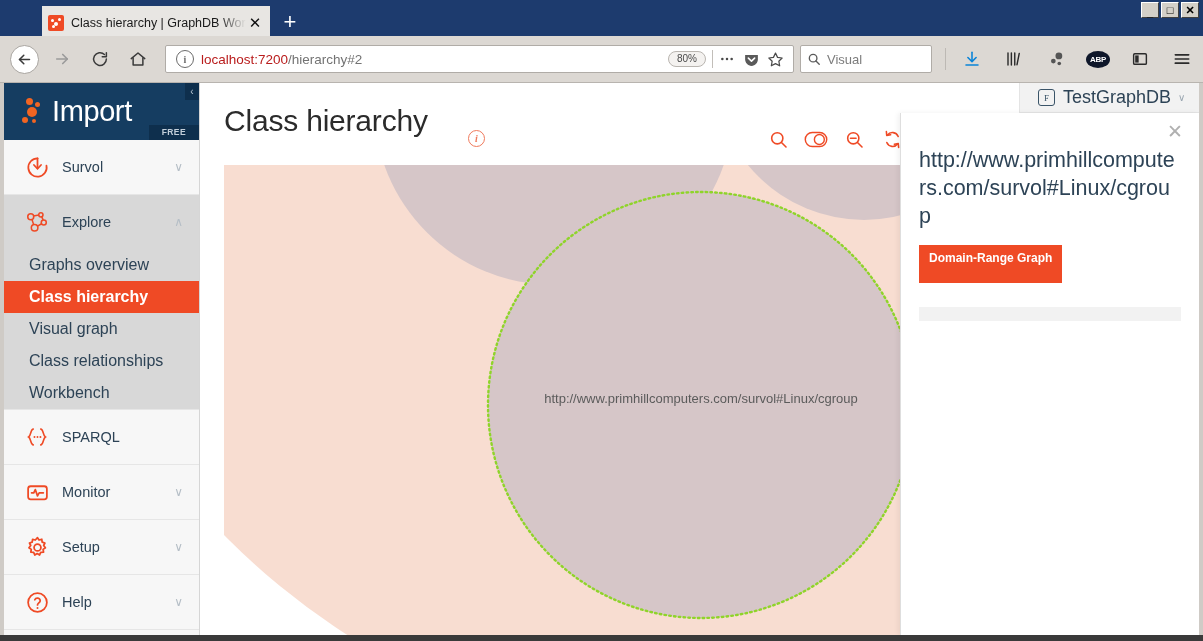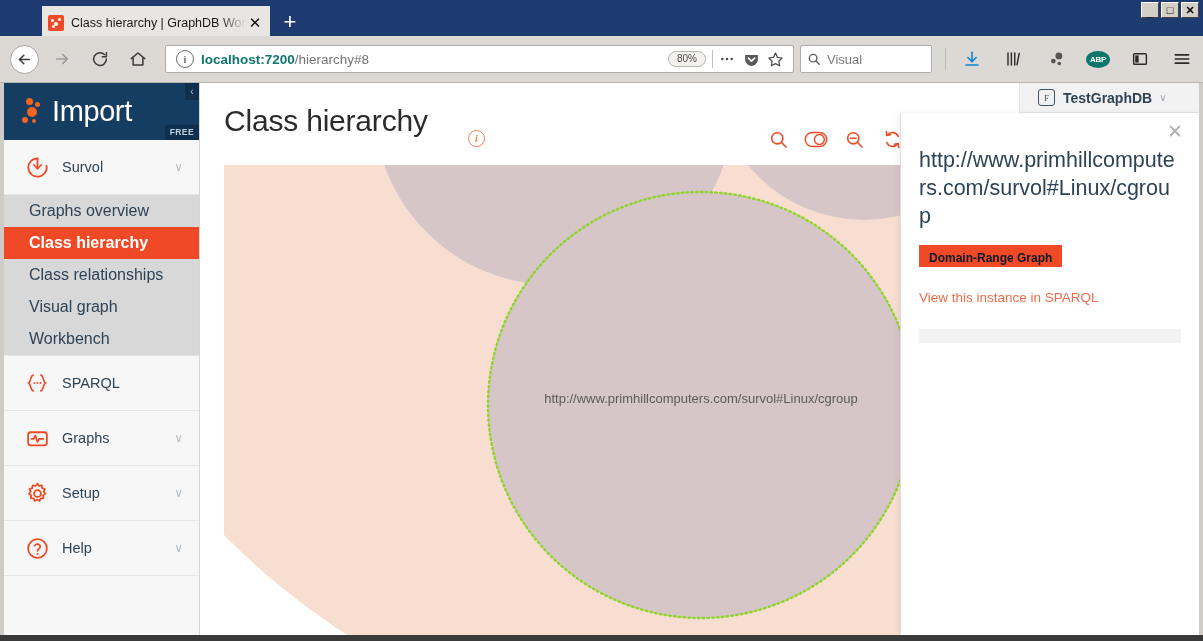--- a/index.html
+++ b/index.html
@@ -156,21 +156,21 @@
     margin: 0 7px 0 4px;
     flex: none;
     font-family: "Liberation Serif", serif;
   }
   .url-text {
     font-size: 13.5px;
     color: #737373;
     white-space: nowrap;
     flex: 1;
   }
-  .url-text b { color: #0f766e; font-weight: bold; }
+  .url-text b { color: #b91c1c; font-weight: normal; }
   .zoom-badge {
     border: 1px solid #b9b5b0;
     border-radius: 10px;
     font-size: 10px;
     color: #4a4a4a;
     padding: 1px 8px 2px;
     margin-right: 6px;
     background: #f4f2f0;
     flex: none;
   }
@@ -194,21 +194,21 @@
     flex: none;
   }
   .searchbar .sicon { margin-right: 6px; display:flex; color:#5a5a5a;}
   .searchbar .sph { font-size: 13px; color: #7c7c7c; }
   .tool-icons {
     display: flex; align-items: center; flex: none; margin-left: 8px;
   }
   .tool-icons .nav-icon { margin: 0 6px; }
   .abp {
     width: 24px; height: 17px; border-radius: 50%;
-    background: #0f766e;
+    background: #0f172a;
     color: #fff; font-size: 8px; font-weight: bold;
     display: flex; align-items: center; justify-content: center;
     letter-spacing: -0.3px;
   }
   .toolbar-sep { width:1px; height:22px; background:#bdb9b4; margin: 0 5px; flex:none;}
 
   
   .viewport {
     position: absolute;
     left: 4px; top: 83px;
@@ -257,21 +257,21 @@
     color: #b9c6d2;
     font-size: 10px;
     display: flex; align-items: center; justify-content: center;
   }
   .free-badge {
     position: absolute;
     right: 0; bottom: 0;
     background: #0e2f4d;
     color: #c3cfda;
     font-size: 8.5px;
-    padding: 2px 5px 3px;
+    padding: 2px 13px 3px;
     letter-spacing: 0.4px;
     font-weight: bold;
   }
   .menu-group { border-bottom: 1px solid #e6e6e6; }
   .menu-top {
     display: flex; align-items: center;
     height: 54px;
     padding-left: 18px;
     box-sizing: border-box;
     position: relative;
@@ -356,21 +356,21 @@
   }
   .repo-icon {
     width: 15px; height: 15px;
     border: 1.3px solid #3a5468;
     border-radius: 3px;
     display: flex; align-items: center; justify-content: center;
     font-size: 9px; color: #3a5468;
     flex: none;
     font-family: "Liberation Serif", serif;
   }
-  .repo-name { font-size: 14px; color: #2d4356; margin-left: 8px; font-weight: bold; }
+  .repo-name { font-size: 18px; color: #2d4356; margin-left: 8px; }
   .repo-chev { color: #9aa6b1; font-size: 10px; margin-left: 7px; }
 
   
   .canvas {
     position: absolute;
     left: 24px; top: 82px;
     right: 0; bottom: 0;
     overflow: hidden;
   }
   .canvas svg { display: block; }
@@ -401,24 +401,24 @@
     margin-top: 34px;
     font-size: 21.5px;
     color: #2d4356;
     line-height: 1.3;
     word-break: break-all;
     font-weight: normal;
   }
   .drg-btn {
     display: inline-block;
     background: #ef4a25;
-    color: #0f172a;
+    color: #ffffff;
     font-size: 12px;
     font-weight: bold;
-    padding: 6px 10px 2px;
+    padding: 6px 10px 18px;
     margin-top: 14px;
   }
   .sparql-link {
     display: block;
     margin-top: 23px;
     font-size: 13.5px;
     color: #ef6b4a;
   }
   .panel-divider {
     margin-top: 24px;
@@ -500,21 +500,21 @@
     </div>
     <div class="nav-icon">
       <svg width="18" height="18" viewBox="0 0 24 24" fill="none" stroke="#3a3a3a" stroke-width="2" stroke-linecap="round" stroke-linejoin="round">
           <path d="M3 11.5 12 4l9 7.5"></path>
           <path d="M5.5 10.5V20h13v-9.5"></path>
         </svg>
     </div>
 
     <div class="urlbar">
       <span class="url-info">i</span>
-      <span class="url-text"><b>localhost:7200</b><span>/hierarchy#8</span></span>
+      <span class="url-text"><b>localhost:7200</b><span>/hierarchy#2</span></span>
       <span class="zoom-badge">80%</span>
       <span class="url-sep"></span>
       <span class="url-act">
         <svg width="16" height="16" viewBox="0 0 24 24" fill="#4a4a4a">
             <circle cx="5" cy="12" r="1.9"></circle>
             <circle cx="12" cy="12" r="1.9"></circle>
             <circle cx="19" cy="12" r="1.9"></circle>
           </svg>
       </span>
       <span class="url-act">
@@ -610,24 +610,40 @@
                 <path d="M12 3.2v9.6"></path>
                 <polyline points="8.6 9.6 12 13.2 15.4 9.6"></polyline>
               </svg>
           </span>
           <span class="ml">Survol</span>
           <span class="chev">∨</span>
         </div>
       </div>
 
       <div class="menu-group sub-open">
+        <div class="menu-top">
+          <span class="mi">
+            <svg width="27" height="27" viewBox="0 0 28 28" fill="none" stroke="#ef4a25" stroke-width="1.6">
+                <circle cx="7" cy="8" r="3.1"></circle>
+                <circle cx="17.5" cy="6" r="2.2"></circle>
+                <circle cx="20.5" cy="14" r="2.6"></circle>
+                <circle cx="11" cy="19.5" r="3.4"></circle>
+                <line x1="9.7" y1="7.2" x2="15.4" y2="6.3"></line>
+                <line x1="18.4" y1="7.9" x2="19.9" y2="11.5"></line>
+                <line x1="18.3" y1="15.3" x2="13.5" y2="18"></line>
+                <line x1="8.3" y1="10.8" x2="10" y2="16.2"></line>
+              </svg>
+          </span>
+          <span class="ml">Explore</span>
+          <span class="chev">∧</span>
+        </div>
         <div class="sub-item">Graphs overview</div>
         <div class="sub-item active">Class hierarchy</div>
+        <div class="sub-item">Visual graph</div>
         <div class="sub-item">Class relationships</div>
-        <div class="sub-item">Visual graph</div>
         <div class="sub-item">Workbench</div>
       </div>
 
       <div class="menu-group">
         <div class="menu-top">
           <span class="mi">
             <svg width="26" height="24" viewBox="0 0 28 24" fill="none" stroke="#ef4a25" stroke-width="1.7" stroke-linecap="round">
                 <path d="M10 3.5c-3 0-2.4 7-5 8.5 2.6 1.5 2 8.5 5 8.5"></path>
                 <path d="M18 3.5c3 0 2.4 7 5 8.5-2.6 1.5-2 8.5-5 8.5"></path>
                 <circle cx="11.3" cy="12" r="1.05" fill="#ef4a25" stroke="none"></circle>
@@ -640,21 +656,21 @@
       </div>
 
       <div class="menu-group">
         <div class="menu-top">
           <span class="mi">
             <svg width="25" height="25" viewBox="0 0 24 24" fill="none" stroke="#ef4a25" stroke-width="1.7" stroke-linejoin="round">
                 <rect x="3" y="6" width="18" height="12.5" rx="2.4"></rect>
                 <polyline points="6.3 12.3 8.4 12.3 9.9 9.2 12 15.3 13.6 12.3 17.6 12.3" stroke-linecap="round"></polyline>
               </svg>
           </span>
-          <span class="ml">Graphs</span>
+          <span class="ml">Monitor</span>
           <span class="chev">∨</span>
         </div>
       </div>
 
       <div class="menu-group">
         <div class="menu-top">
           <span class="mi">
             <svg width="25" height="25" viewBox="0 0 24 24" fill="none" stroke="#ef4a25" stroke-width="1.7" stroke-linejoin="round">
                 <circle cx="12" cy="12" r="3.3"></circle>
                 <path d="M12 2.6l1.5 2.2 2.6-.7.4 2.7 2.6.9-1.2 2.4 1.7 2.1-2.2 1.6.4 2.7-2.7.2-1.1 2.5-2.3-1.4-2.3 1.4-1.1-2.5-2.7-.2.4-2.7-2.2-1.6 1.7-2.1L4.3 7.7l2.6-.9.4-2.7 2.6.7z"></path>
@@ -732,21 +748,20 @@
 
           <circle cx="477" cy="240" r="213" fill="#d6c6c8" stroke="#8fd42a" stroke-width="2.4" stroke-dasharray="1.6 3.2" stroke-linecap="round"></circle>
           <text x="477" y="235" text-anchor="middle" dominant-baseline="middle" font-family="Liberation Sans, sans-serif" font-size="13" fill="#5b5b5b">http://www.primhillcomputers.com/survol#Linux/cgroup</text>
         </svg>
       </div>
 
       <div class="side-panel">
         <span class="panel-close">✕</span>
         <div class="panel-title">http://www.primhillcomputers.com/survol#Linux/cgroup</div>
         <span class="drg-btn">Domain-Range Graph</span>
-        <a class="sparql-link">View this instance in SPARQL</a>
         <div class="panel-divider"></div>
         <div class="panel-divider2"></div>
       </div>
     </div>
   </div>
 
   <div class="win-bottom"></div>
 </div>
 
 </body></html>

